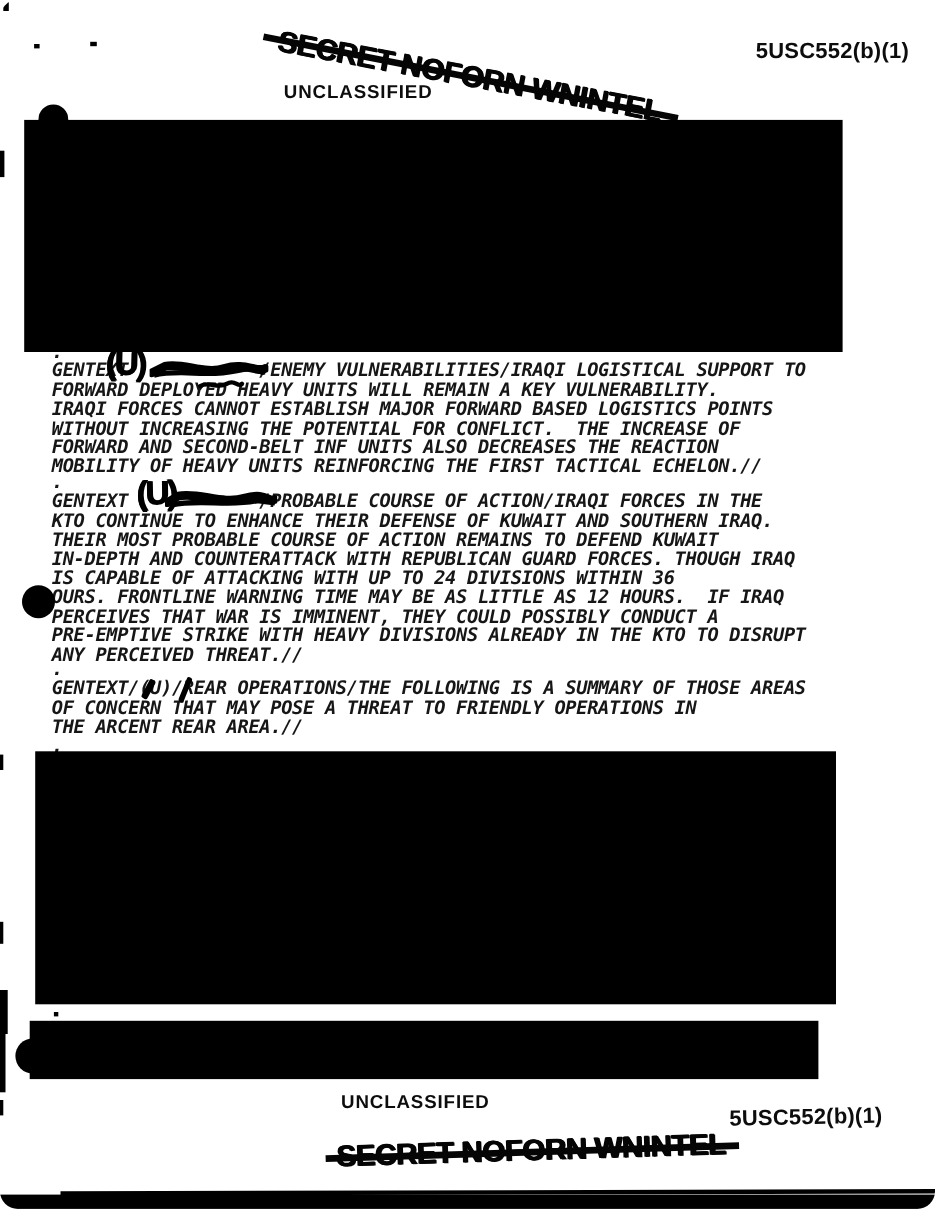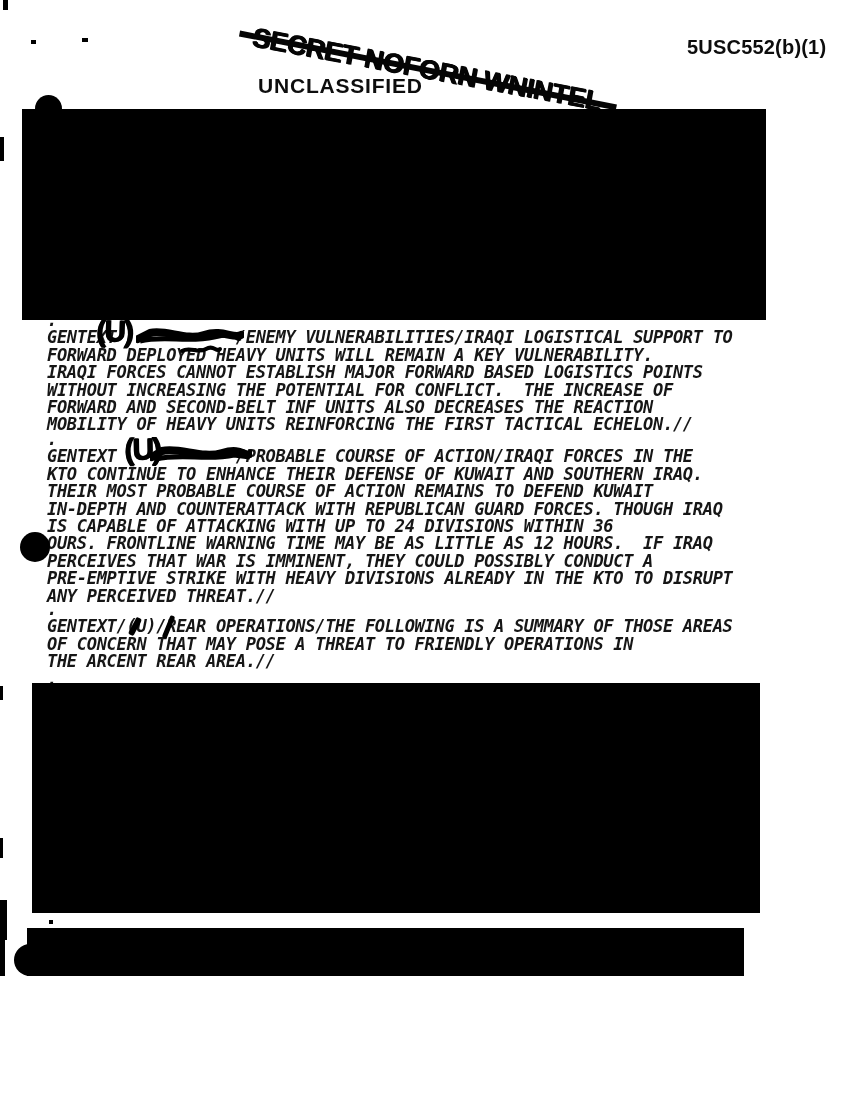--- a/index.html
+++ b/index.html
@@ -1,23 +1,24 @@
 <!DOCTYPE html>
 <html><head>
 <meta charset="utf-8">
 <style>
   * { margin: 0; padding: 0; box-sizing: border-box; }
   html, body { background: #ffffff; }
   .page {
     position: relative;
     width: 850px;
-    height: 976px;
+    height: 1099px;
     background: #ffffff;
     overflow: hidden;
     font-family: "Liberation Sans", sans-serif;
+    border-radius: 16px;
   }
 
   
   .typed {
     position: absolute;
     left: 47px;
     font-family: "DejaVu Sans Mono", monospace;
     font-style: italic;
     font-weight: bold;
     font-size: 17px;
@@ -49,21 +50,21 @@
     height: 6px;
     background: #050505;
     top: 13px;
   }
   .strike-top { left: -14px; right: -16px; transform: rotate(0.6deg); }
   .strike-bottom { left: -10px; right: -12px; top: 14px; }
 
   .unclass {
     position: absolute;
     font-weight: bold;
-    font-size: 21px;
+    font-size: 17px;
     letter-spacing: 0.8px;
     color: #0d0d0d;
   }
   .unclass-top { left: 258px; top: 74px; }
   .unclass-bottom { left: 310px; top: 992px; }
 
   .foia {
     position: absolute;
     font-weight: bold;
     font-size: 20px;

